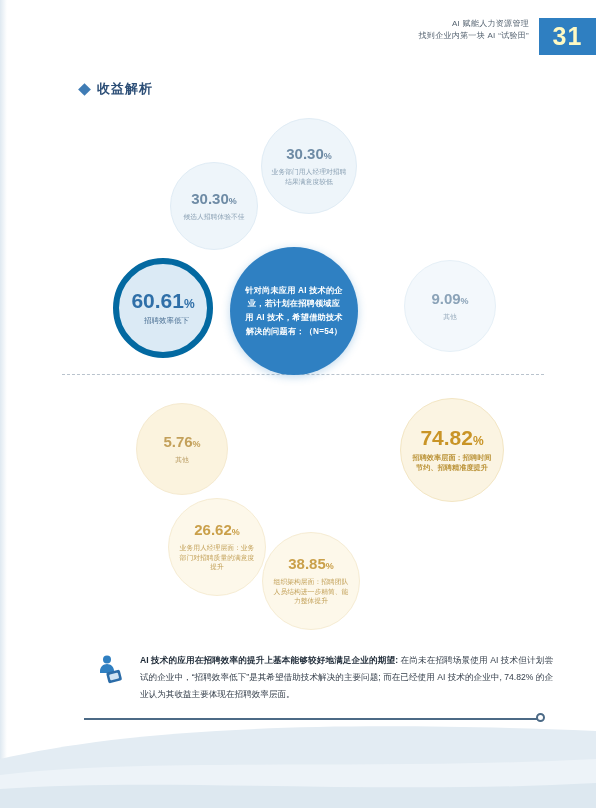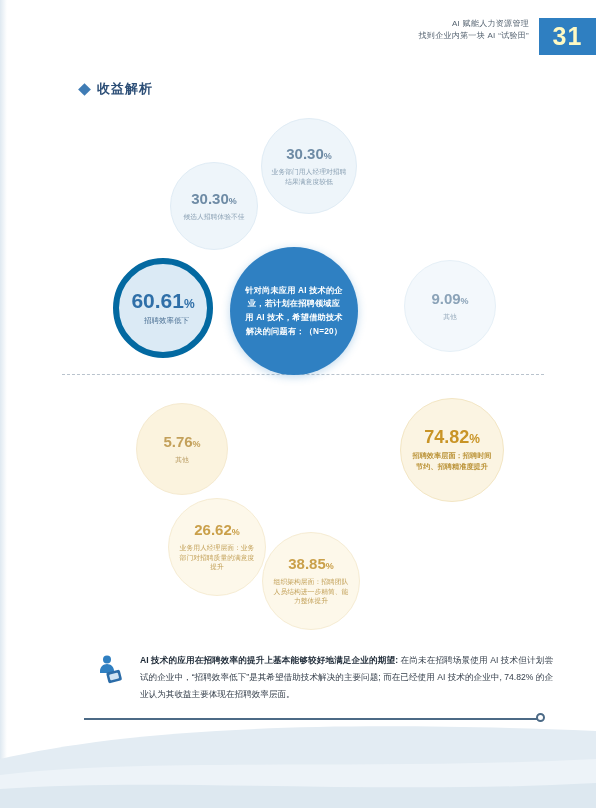--- a/index.html
+++ b/index.html
@@ -65,21 +65,21 @@
   .b-pale .sign{font-size:9px;color:#8ba3b8;}
   .b-pale .desc{font-size:6.8px;color:#9db0c0;}
 
   
   .g-core{
     background:#e0ac3c;color:#ffffff;
     box-shadow:0 2px 9px rgba(224,172,60,.32);
   }
   .g-core .desc{font-size:8.2px;font-weight:bold;line-height:1.65;color:#fff;margin-top:0;padding:0 14px;letter-spacing:.2px;}
   .g-main{background:#fbf4e2;border:1px solid #f3e6c4;}
-  .g-main .num{font-size:18px;color:#c99426;}
+  .g-main .num{font-size:21px;color:#c99426;}
   .g-main .sign{font-size:12px;color:#c99426;}
   .g-main .desc{font-size:7.2px;color:#bb9338;font-weight:bold;}
   .g-soft{background:#fdf8ea;border:1px solid #f6ecd3;text-align:center;}
   .g-soft .num{font-size:15px;color:#cfa martian;}
   .g-soft .num{font-size:15px;color:#c9a košice;}
   .g-soft .num{font-size:15px;color:#caa04a;}
   .g-soft .sign{font-size:9px;color:#caa04a;}
   .g-soft .desc{font-size:6.8px;color:#c3a159;}
   .g-pale{background:#fbf3de;border:1px solid #f5ead0;}
   .g-pale .num{font-size:15px;color:#c3a05a;}
@@ -118,21 +118,21 @@
   <div class="section-title">
     <span class="diamond"></span>
     <span class="label">收益解析</span>
   </div>
 
   <div class="dashed-divider"></div>
 
   <div class="diagram">
 
     <div class="bubble b-core" style="left:230px;top:147px;width:128px;height:128px;">
-      <span class="desc">针对尚未应用 AI 技术的企业，若计划在招聘领域应用 AI 技术，希望借助技术解决的问题有：（N=20）</span>
+      <span class="desc">针对尚未应用 AI 技术的企业，若计划在招聘领域应用 AI 技术，希望借助技术解决的问题有：（N=54）</span>
     </div>
 
     <div class="bubble b-main" style="left:113px;top:158px;width:100px;height:100px;">
       <span class="pct">
         <span class="num">60.61</span><span class="sign">%</span>
       </span>
       <span class="desc">招聘效率低下</span>
     </div>
 
     <div class="bubble b-soft" style="left:170px;top:62px;width:88px;height:88px;">

